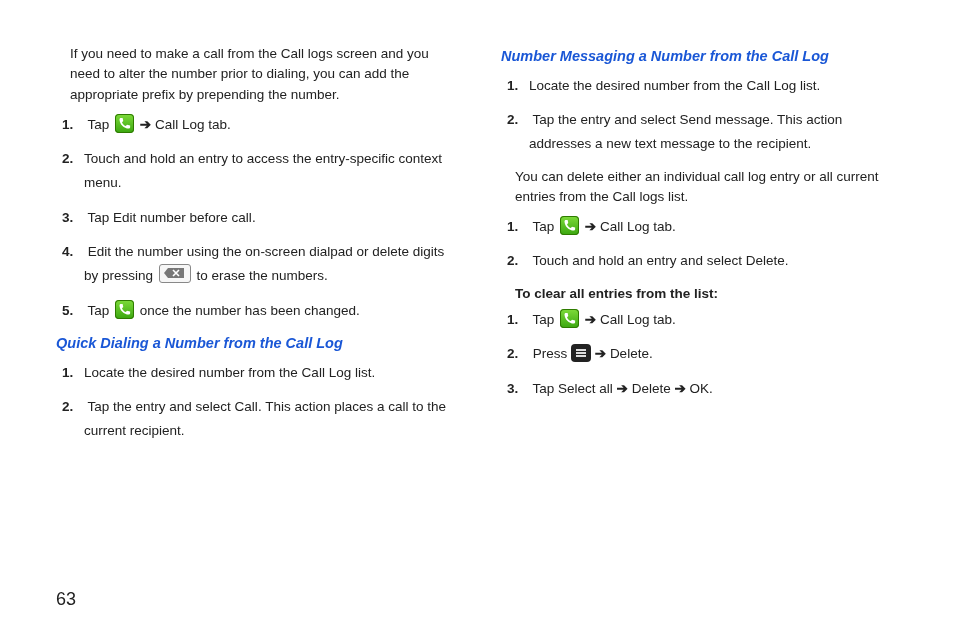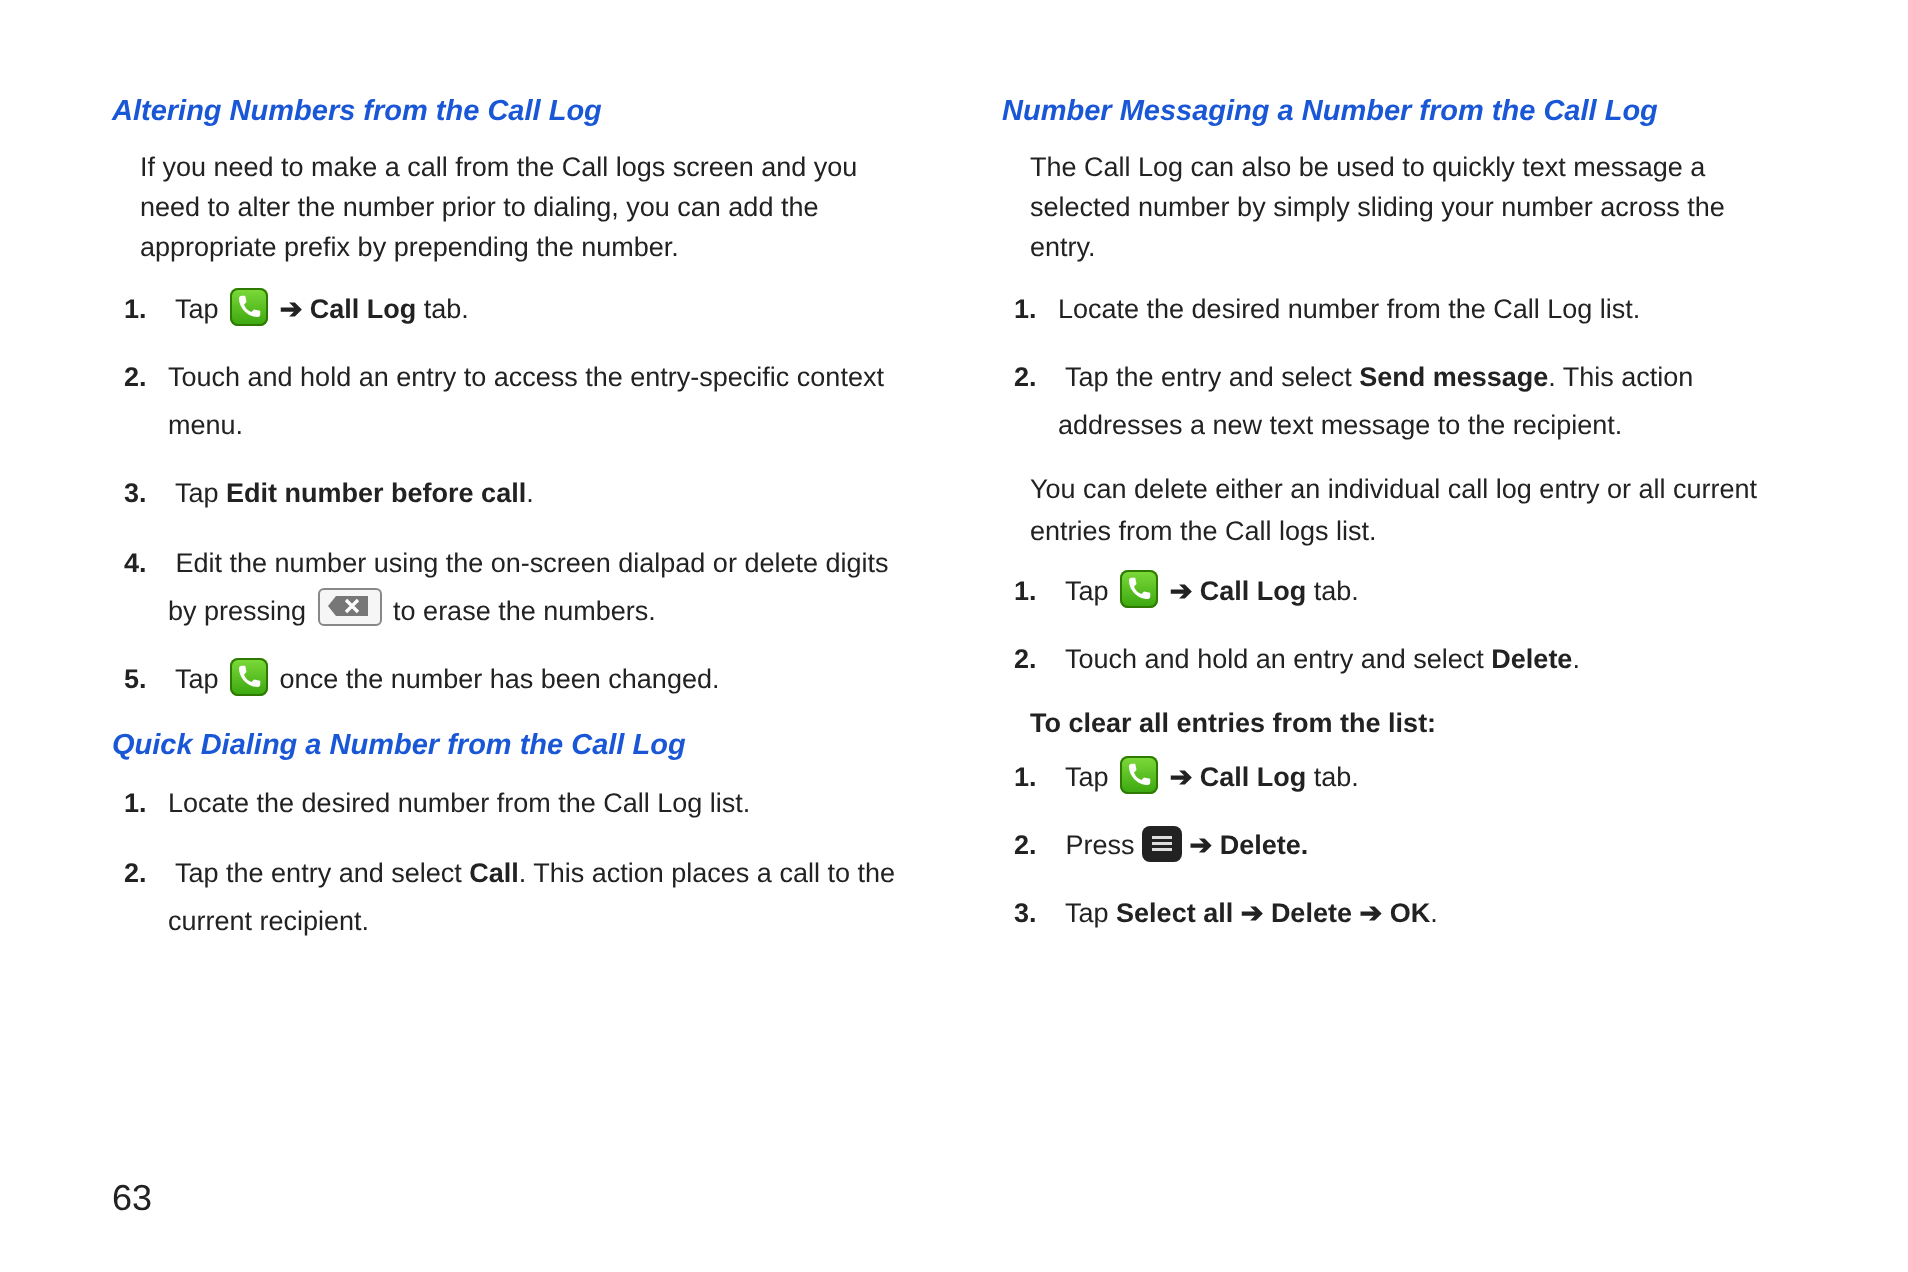--- a/index.html
+++ b/index.html
@@ -49,21 +49,21 @@
     margin: 0 0 10px 0;
     line-height: 1.8;
   }
   ol.steps > li::before {
     content: counter(step) ".";
     font-weight: 700;
     display: inline-block;
     width: 22px;
     margin-left: -22px;
   }
-  strong.b { font-weight: 700; }
+  strong.b { font-weight: 400; }
   .arrow { font-weight: 700; }
   .icon {
     display: inline-block;
     vertical-align: -4px;
     margin: 0 2px;
   }
   .phone-green {
     width: 19px; height: 19px;
     border-radius: 4px;
     background: linear-gradient(#7edb3a, #3aa60f);
@@ -108,21 +108,20 @@
   }
   .holder { position: relative; width: 954px; height: 636px; }
 </style>
 </head>
 <body>
 <div class="holder">
 <div class="page">
 
   <div class="col">
 
-    <h3>Altering Numbers from the Call Log</h3>
     <p class="intro">If you need to make a call from the Call logs screen and you need to alter the number prior to dialing, you can add the appropriate prefix by prepending the number.</p>
 
     <ol class="steps">
       <li>
         <span>Tap </span><span class="icon phone-green"><svg width="15" height="15" viewBox="0 0 24 24">
                 <path fill="#fff" d="M6 3c-1 0-2 1-2 2 0 8 7 15 15 15 1 0 2-1 2-2v-3l-5-1-2 2c-3-1-5-3-6-6l2-2-1-5H6z"></path>
               </svg></span><span> </span><span class="arrow">➔</span> <strong class="b">Call Log</strong><span> tab.</span>
       </li>
       <li>Touch and hold an entry to access the entry-specific context menu.</li>
       <li>
@@ -148,21 +147,20 @@
       <li>
         <span>Tap the entry and select </span><strong class="b">Call</strong><span>. This action places a call to the current recipient.</span>
       </li>
     </ol>
 
   </div>
 
   <div class="col">
 
     <h3>Number Messaging a Number from the Call Log</h3>
-    <p class="intro">The Call Log can also be used to quickly text message a selected number by simply sliding your number across the entry.</p>
 
     <ol class="steps">
       <li>Locate the desired number from the Call Log list.</li>
       <li>
         <span>Tap the entry and select </span><strong class="b">Send message</strong><span>. This action addresses a new text message to the recipient.</span>
       </li>
     </ol>
 
     <p class="intro">You can delete either an individual call log entry or all current entries from the Call logs list.</p>
 

